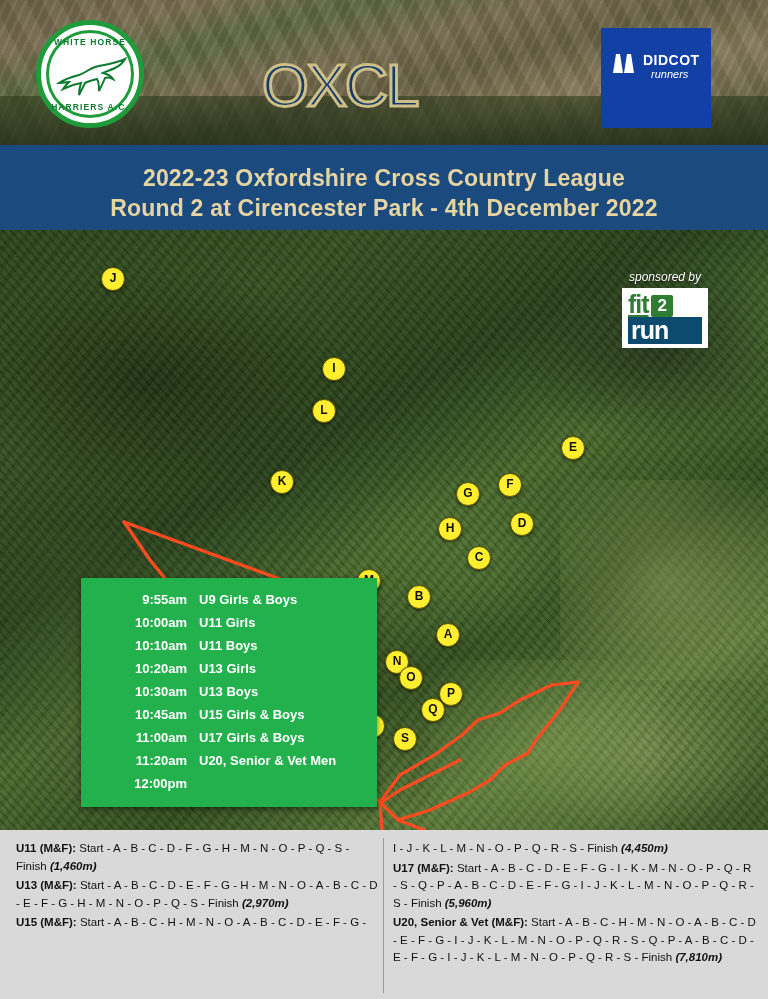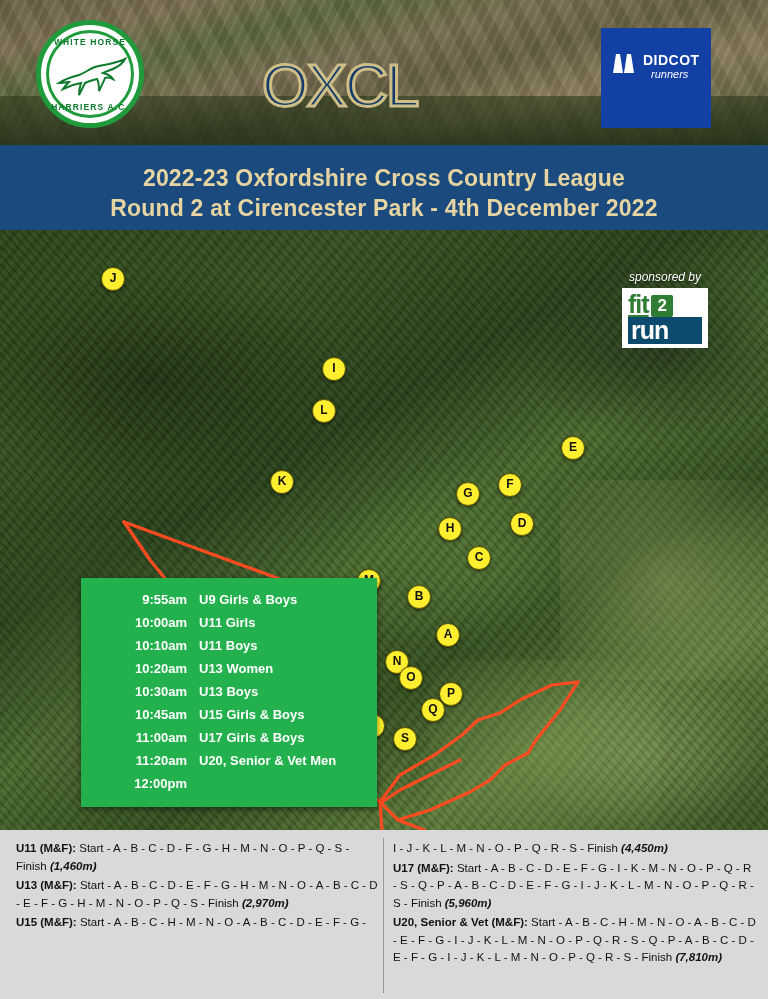--- a/index.html
+++ b/index.html
@@ -435,21 +435,21 @@
           <div class="tt-row">
             <div class="tt-time">10:00am</div>
             <div class="tt-race">U11 Girls</div>
           </div>
           <div class="tt-row">
             <div class="tt-time">10:10am</div>
             <div class="tt-race">U11 Boys</div>
           </div>
           <div class="tt-row">
             <div class="tt-time">10:20am</div>
-            <div class="tt-race">U13 Women</div>
+            <div class="tt-race">U13 Girls</div>
           </div>
           <div class="tt-row">
             <div class="tt-time">10:30am</div>
             <div class="tt-race">U13 Boys</div>
           </div>
           <div class="tt-row">
             <div class="tt-time">10:45am</div>
             <div class="tt-race">U15 Girls &amp; Boys</div>
           </div>
           <div class="tt-row">

